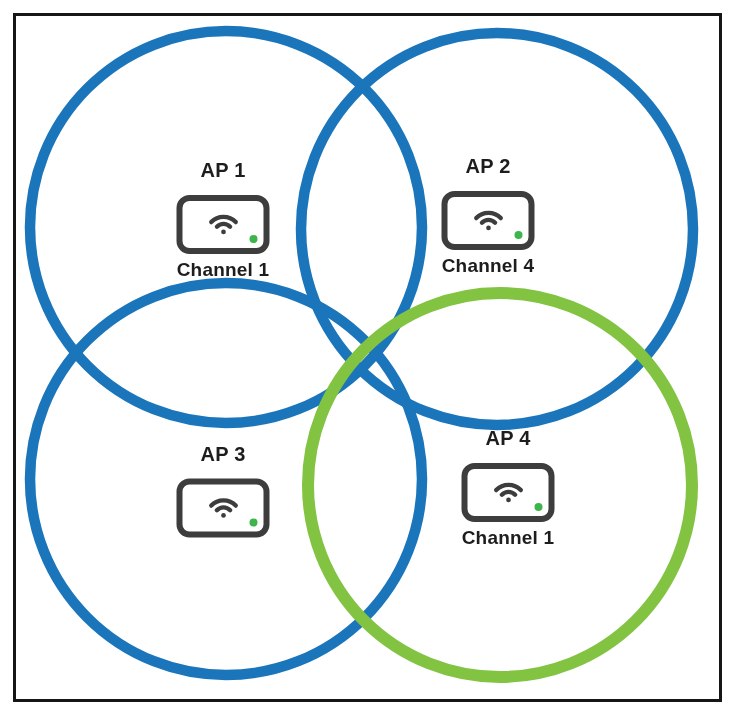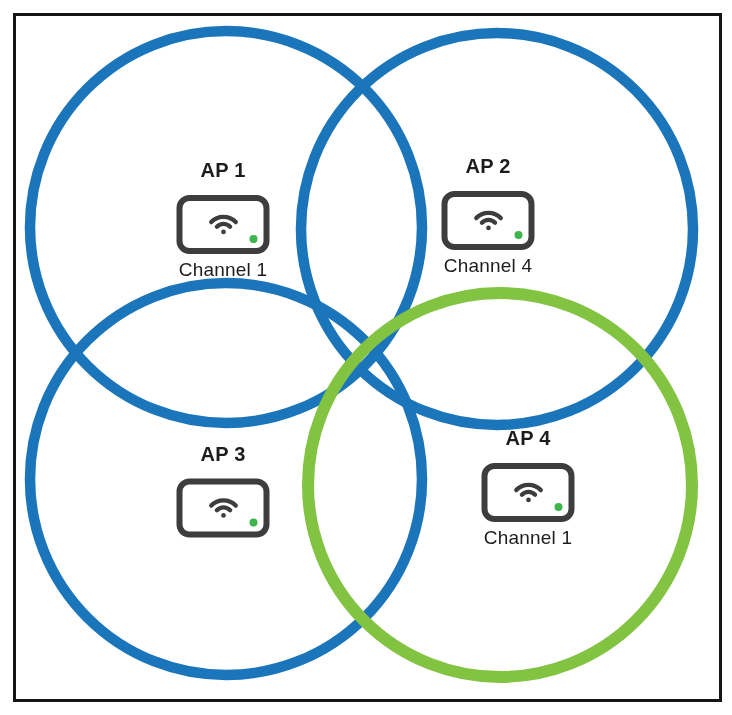--- a/index.html
+++ b/index.html
@@ -16,21 +16,21 @@
   html,body{width:732px;height:715px;background:var(--bg);overflow:hidden;
     font-family:"Liberation Sans", sans-serif;}
   .stage{position:relative;width:732px;height:715px;background:var(--bg);padding-left:20px;}
   .frame{position:absolute;left:13px;top:13px;width:709px;height:689px;
     border:3px solid var(--frame);background:transparent;}
   .coverage-svg{position:absolute;left:0;top:0;width:732px;height:715px;}
   .ap-group{position:absolute;display:flex;flex-direction:column;align-items:center;
     transform:translate(-50%,-50%);}
   .ap-name{font-size:20px;font-weight:bold;color:var(--text);letter-spacing:.2px;
     margin-bottom:13px;white-space:nowrap;}
-  .ap-channel{font-size:19px;font-weight:normal;color:var(--text);letter-spacing:.2px;
+  .ap-channel{font-size:19px;font-weight:bold;color:var(--text);letter-spacing:.2px;
     margin-top:5px;white-space:nowrap;}
   .device{position:relative;width:93px;height:59px;background:#fff;
     border:6px solid var(--device-border);border-radius:13px;
     display:flex;align-items:center;justify-content:center;}
   .wifi{display:block;margin-top:-3px;}
   .led{position:absolute;right:6px;bottom:5px;width:8px;height:8px;border-radius:50%;
     background:var(--led);}
 </style>
 </head>
 <body>
@@ -77,21 +77,21 @@
     <div class="device">
       <svg class="wifi" width="32" height="25" viewBox="0 0 34 26">
         <path d="M4 11.5 C 11 4, 23 4, 30 11.5" fill="none" stroke="#3d3d3d" stroke-width="4.6" stroke-linecap="round"></path>
         <path d="M10 16.5 C 14 12.3, 20 12.3, 24 16.5" fill="none" stroke="#3d3d3d" stroke-width="4.6" stroke-linecap="round"></path>
         <circle cx="17" cy="22" r="2.5" fill="#3d3d3d"></circle>
       </svg>
       <span class="led"></span>
     </div>
   </div>
 
-  <div class="ap-group" style="left:528px;top:488px;">
+  <div class="ap-group" style="left:508px;top:488px;">
     <div class="ap-name">AP 4</div>
     <div class="device">
       <svg class="wifi" width="32" height="25" viewBox="0 0 34 26">
         <path d="M4 11.5 C 11 4, 23 4, 30 11.5" fill="none" stroke="#3d3d3d" stroke-width="4.6" stroke-linecap="round"></path>
         <path d="M10 16.5 C 14 12.3, 20 12.3, 24 16.5" fill="none" stroke="#3d3d3d" stroke-width="4.6" stroke-linecap="round"></path>
         <circle cx="17" cy="22" r="2.5" fill="#3d3d3d"></circle>
       </svg>
       <span class="led"></span>
     </div>
     <div class="ap-channel">Channel 1</div>

